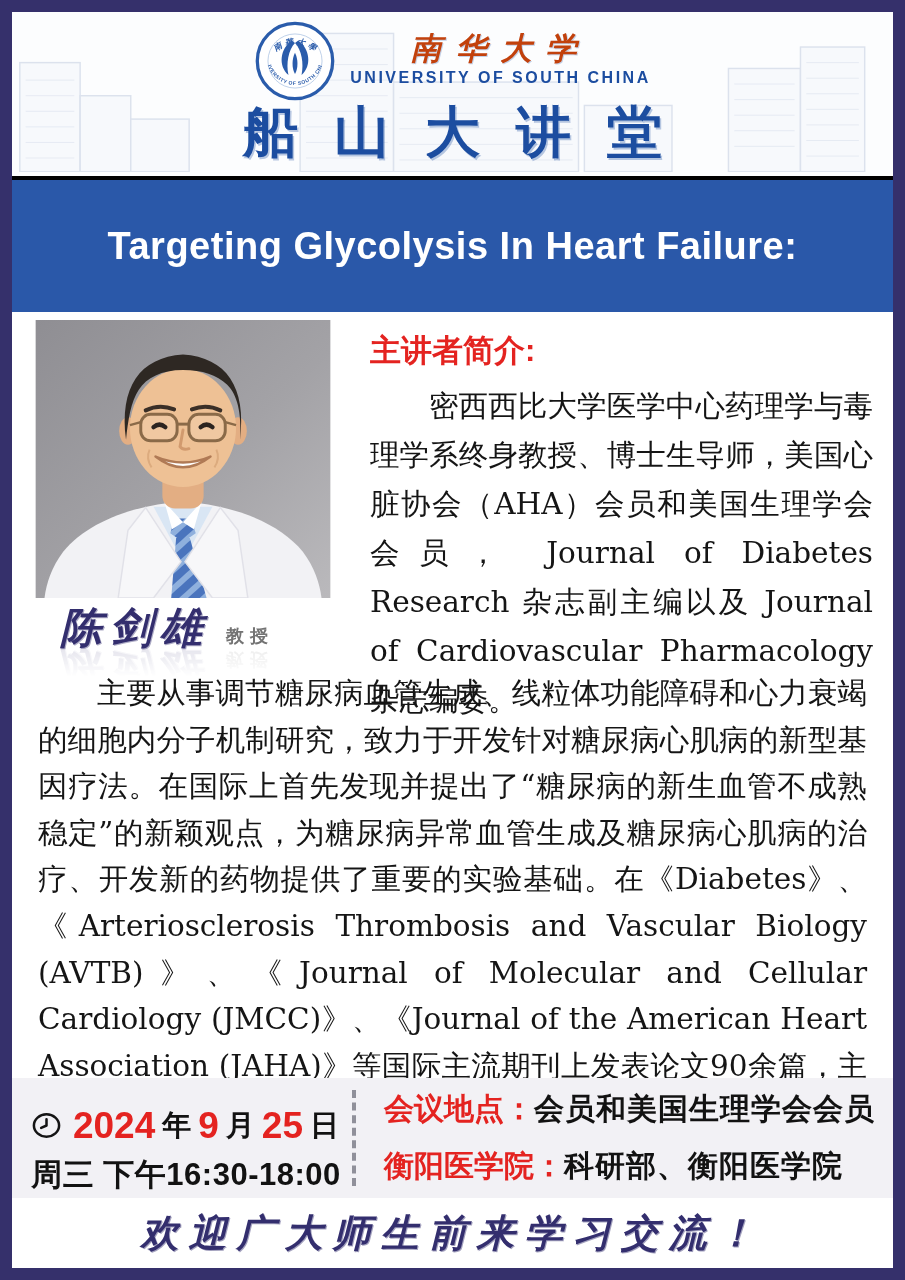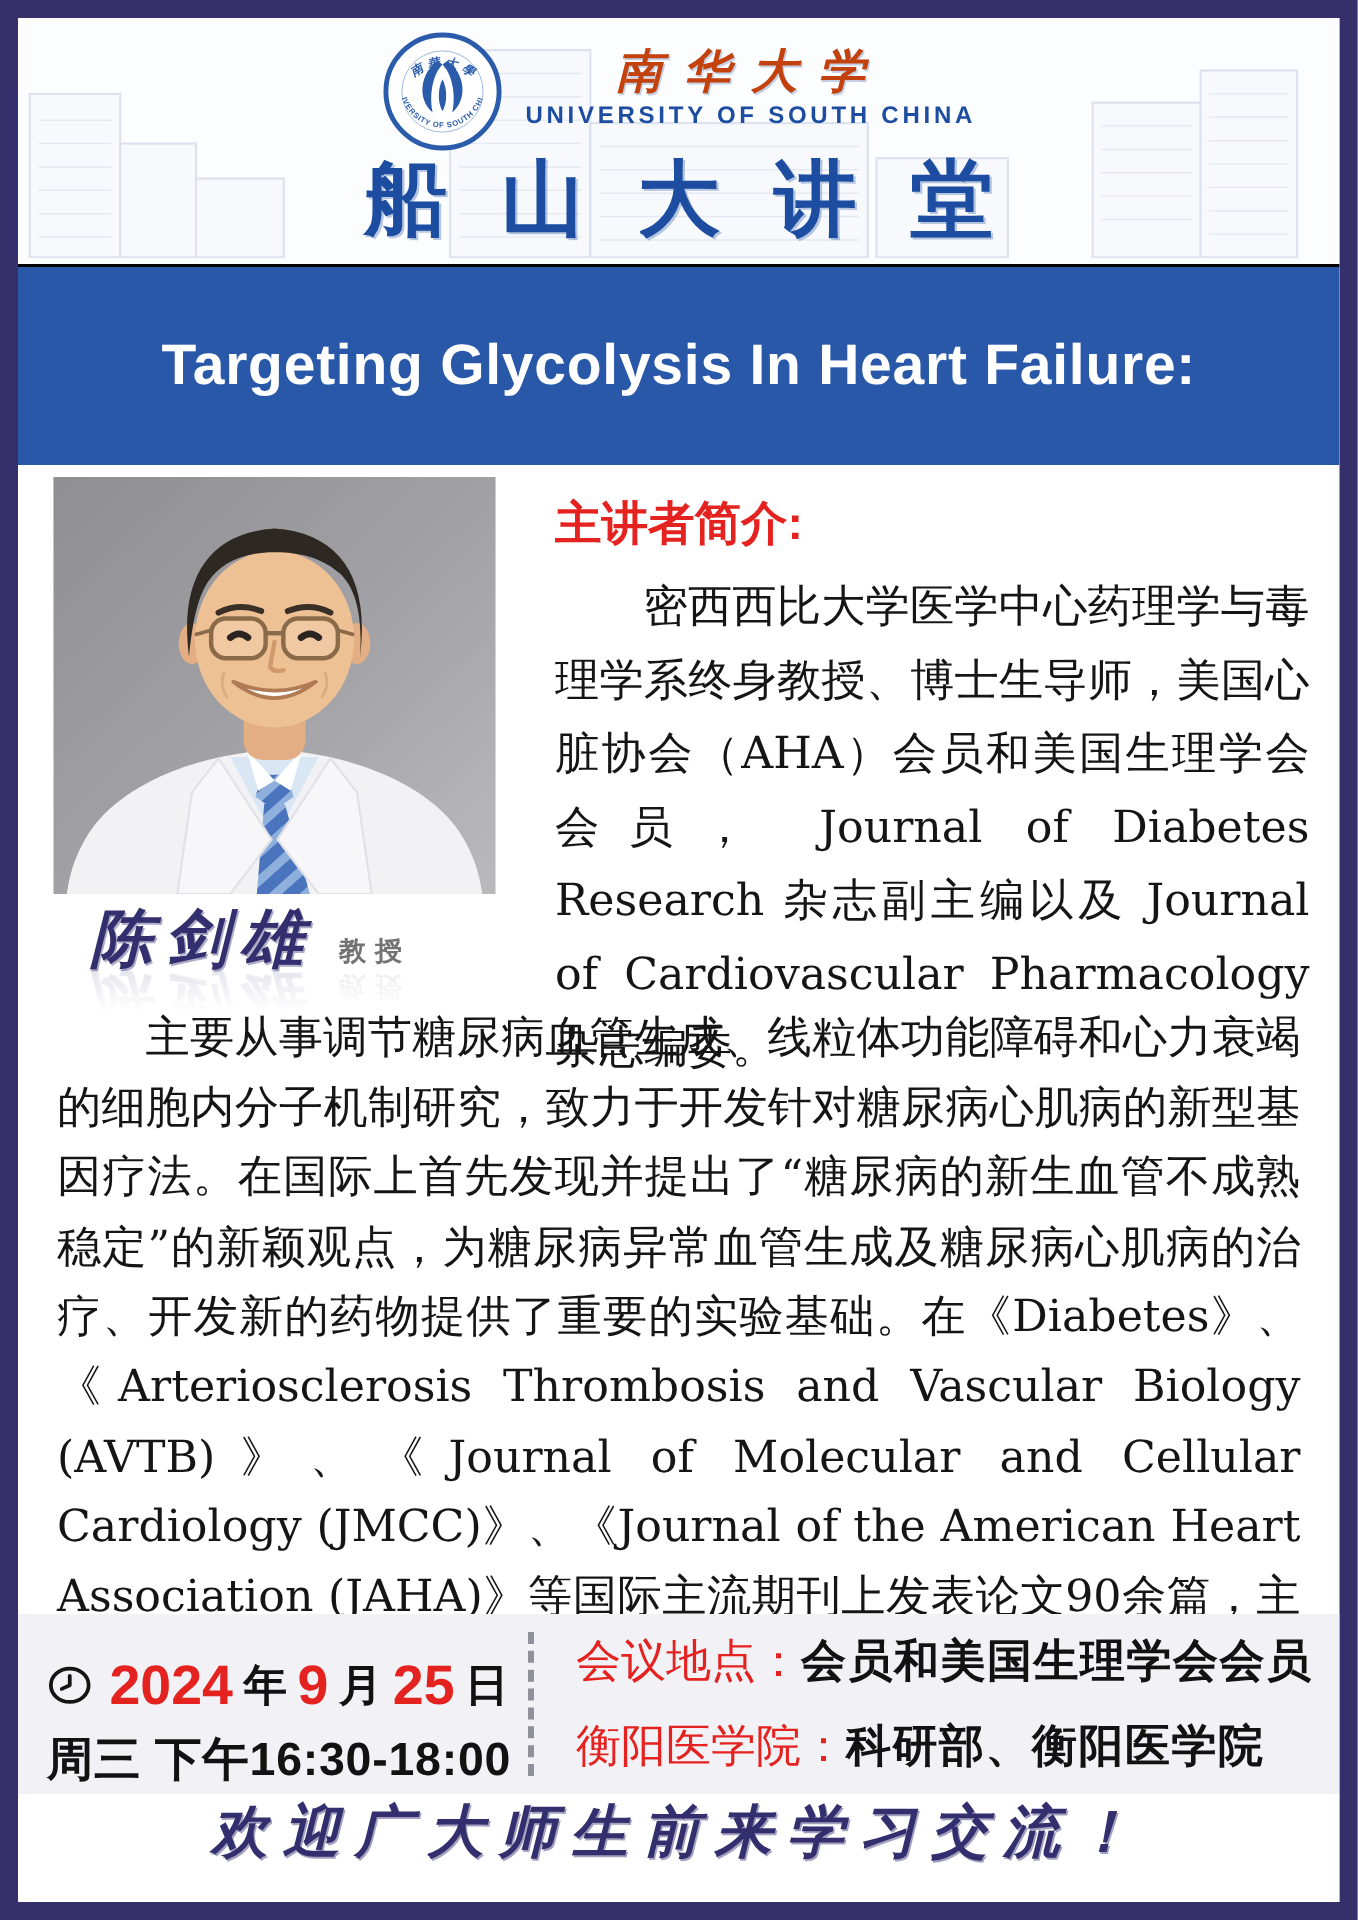--- a/index.html
+++ b/index.html
@@ -19,21 +19,21 @@
     font-size:31px;color:#c2410c;letter-spacing:14px;line-height:1.05;text-shadow:1px 1px 0 rgba(28,77,160,.25);}
   .uni-en{font-family:"Liberation Sans", sans-serif;font-weight:bold;font-size:16px;
     color:#1c4da0;letter-spacing:2.5px;margin-top:2px;}
   .series{position:relative;font-family:"DejaVu Serif", serif;font-weight:bold;
     font-size:55px;color:#1c4da0;letter-spacing:36px;text-indent:36px;line-height:1.0;
     margin-top:2px;text-shadow:1.5px 1.5px 0 rgba(28,77,160,.3);}
   
   .banner{height:132px;background:#2a58a9;color:#fff;display:flex;flex-direction:column;
     justify-content:center;align-items:center;gap:16px;flex:0 0 auto;
     font-family:"Liberation Sans", sans-serif;font-weight:bold;font-size:38px;letter-spacing:.5px;
-    border-top:2px solid #000000;}
+    border-top:4px solid #000000;}
   
   .speaker{display:flex;padding:8px 16px 0 22px;flex:0 0 auto;height:352px;box-sizing:border-box;}
   .photo-col{width:312px;flex:0 0 auto;}
   .photo{width:298px;height:278px;display:block;}
   .name-wrap{margin-top:2px;padding-left:26px;position:relative;}
   .name-row{display:flex;align-items:baseline;gap:16px;white-space:nowrap;}
   .sp-name{font-family:"DejaVu Serif", serif;font-style:italic;font-weight:bold;
     font-size:42px;color:#332e6e;letter-spacing:8px;text-shadow:1px 1px 0 rgba(51,46,110,.4);}
   .sp-title{font-family:"Liberation Sans", sans-serif;font-weight:bold;font-size:18px;
     color:#737373;letter-spacing:6px;}
@@ -53,24 +53,24 @@
     padding:0 18px;box-sizing:border-box;font-family:"Liberation Sans", sans-serif;}
   .when{width:352px;display:flex;flex-direction:column;align-items:center;gap:7px;margin-top:24px;}
   .date-line{display:flex;align-items:center;gap:5px;}
   .clock{width:31px;height:31px;margin-right:6px;}
   .d-num{color:#e42320;font-weight:bold;font-size:37px;}
   .d-unit{color:#121212;font-weight:bold;font-size:29px;margin:0 2px;}
   .time-line{color:#121212;font-weight:bold;font-size:31px;letter-spacing:.5px;}
   .vdivider{height:96px;border-left:4px dashed #90909a;margin:0 14px 0 10px;}
   .where{flex:1;display:flex;flex-direction:column;gap:16px;padding-left:14px;}
   .where .row{display:flex;align-items:baseline;white-space:nowrap;}
-  .w-label{color:#e42320;font-weight:normal;font-size:30px;}
+  .w-label{color:#e42320;font-weight:bold;font-size:30px;}
   .w-value{color:#121212;font-weight:bold;font-size:30px;letter-spacing:1px;}
   
-  .welcome{flex:1;display:flex;justify-content:center;background:#fff;}
+  .welcome{flex:1;display:flex;align-items:center;justify-content:center;background:#fff;}
   .welcome-text{font-family:"DejaVu Serif", serif;font-style:italic;font-weight:bold;
     font-size:38px;color:#332e6e;letter-spacing:10px;text-shadow:1px 1px 0 rgba(51,46,110,.45);}
 </style>
 </head>
 <body>
 
 <div class="poster">
 
   <div class="header">
     <svg class="watermark" viewBox="0 0 905 164" preserveAspectRatio="none">

